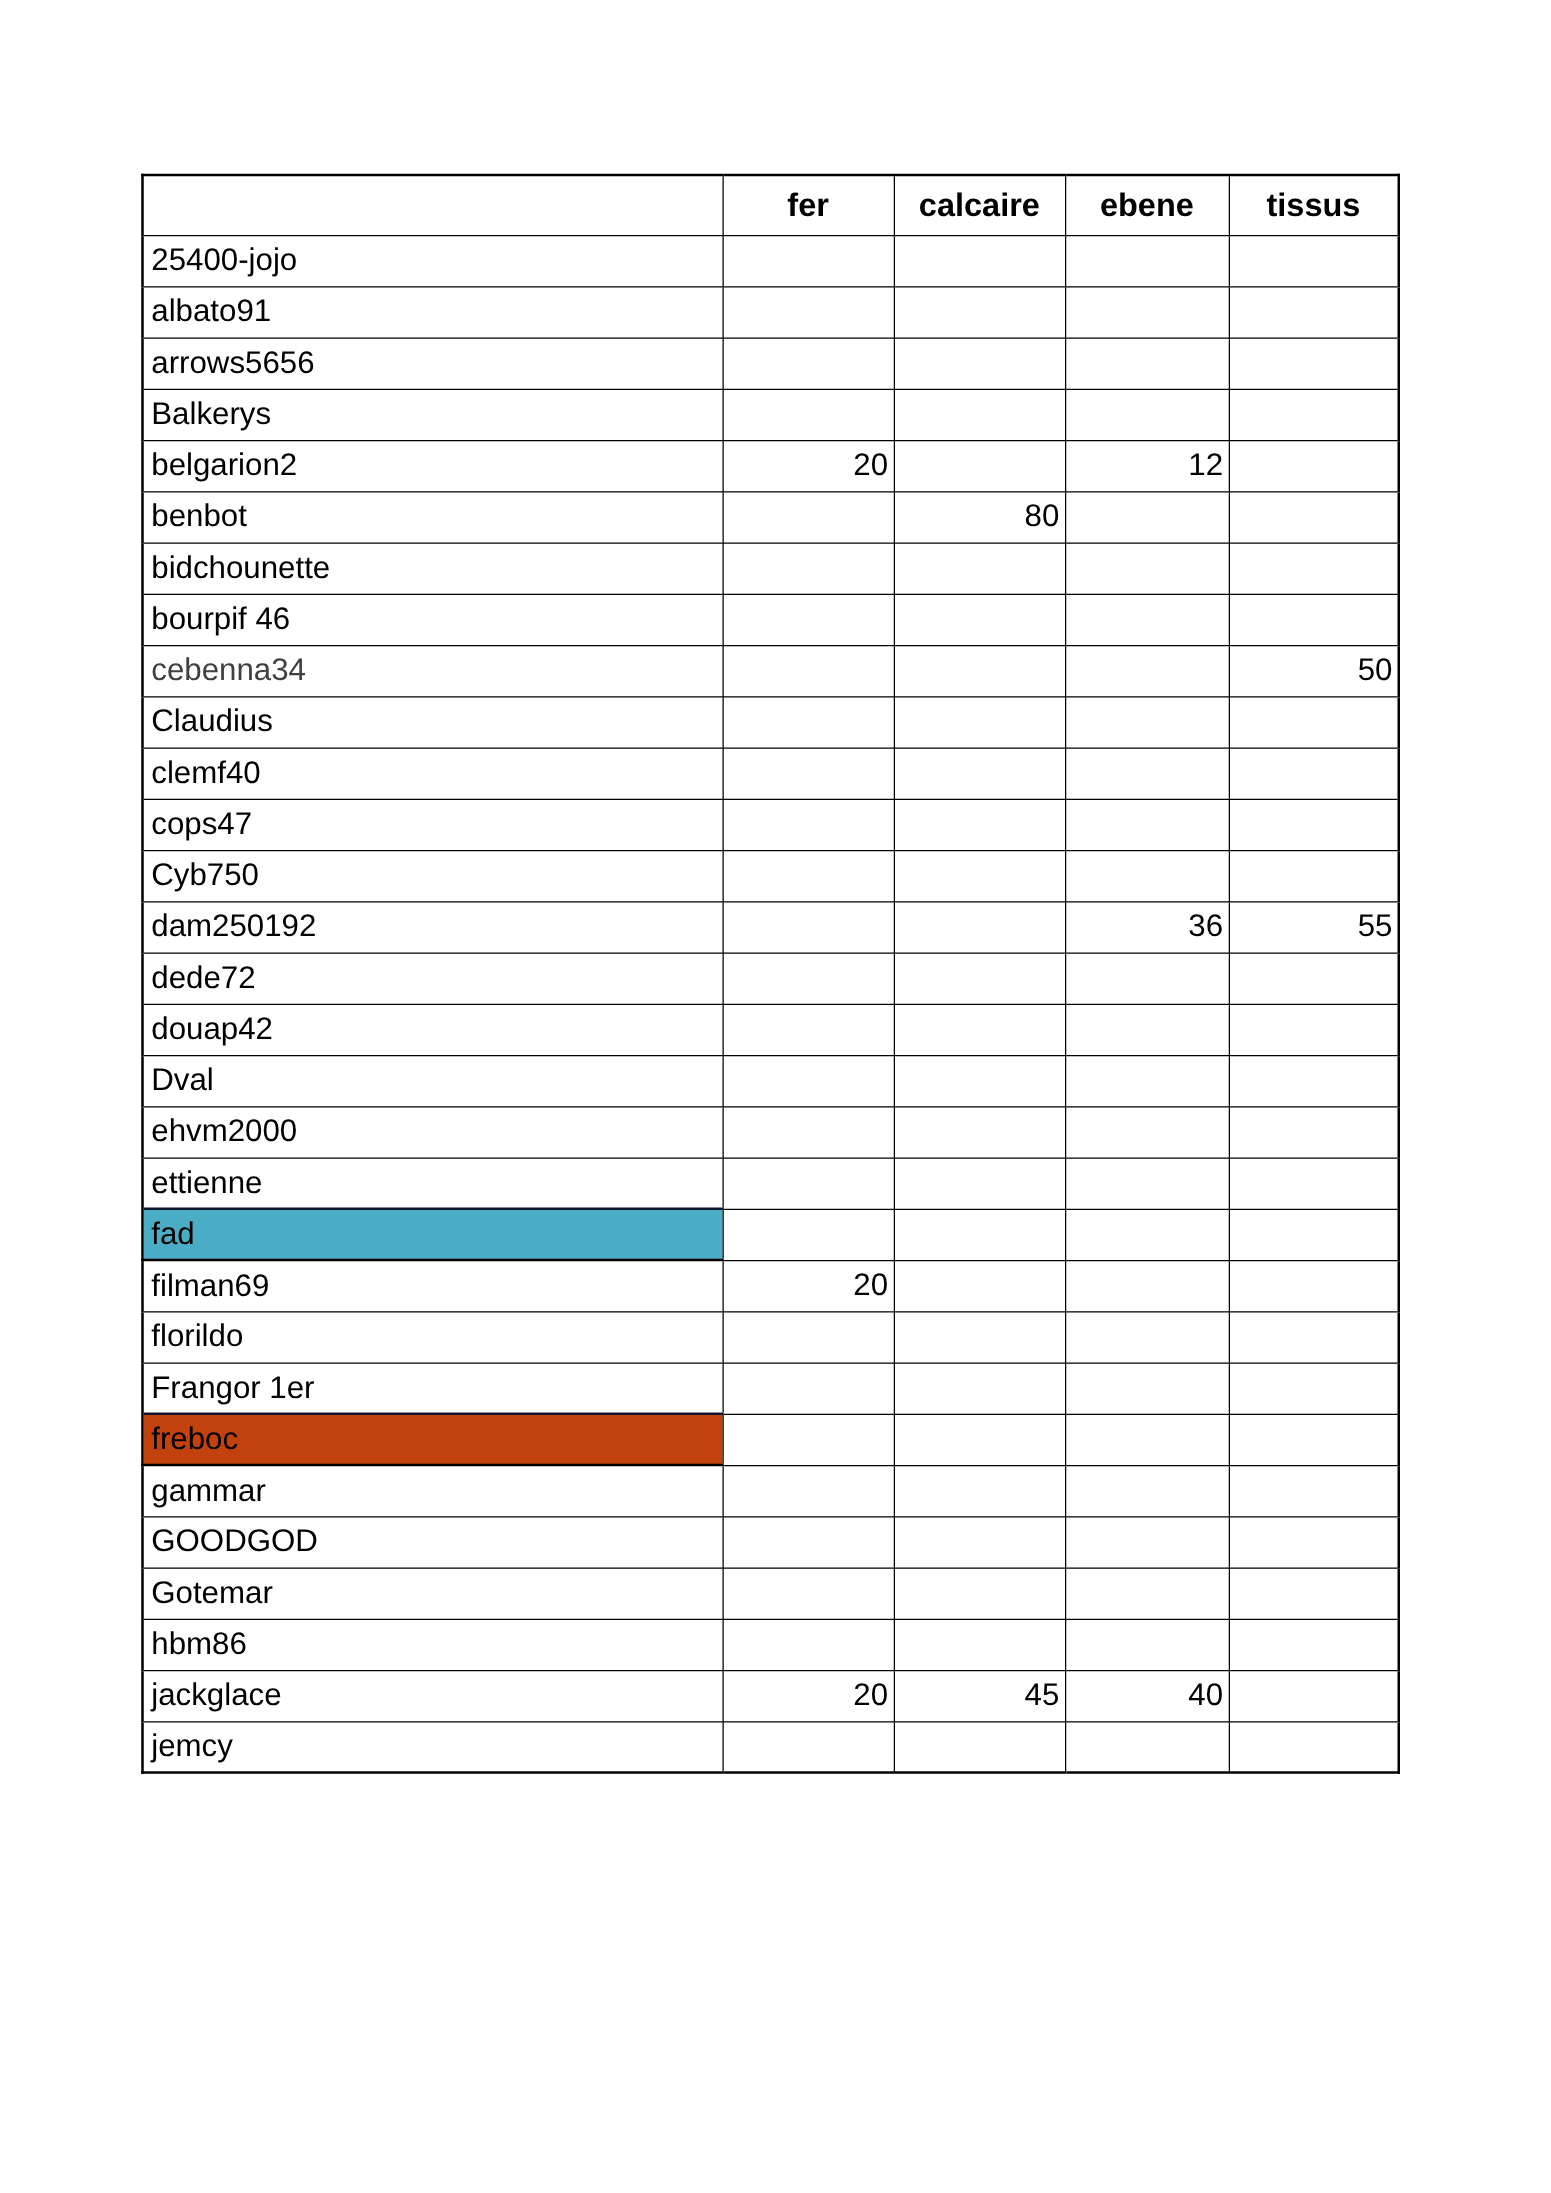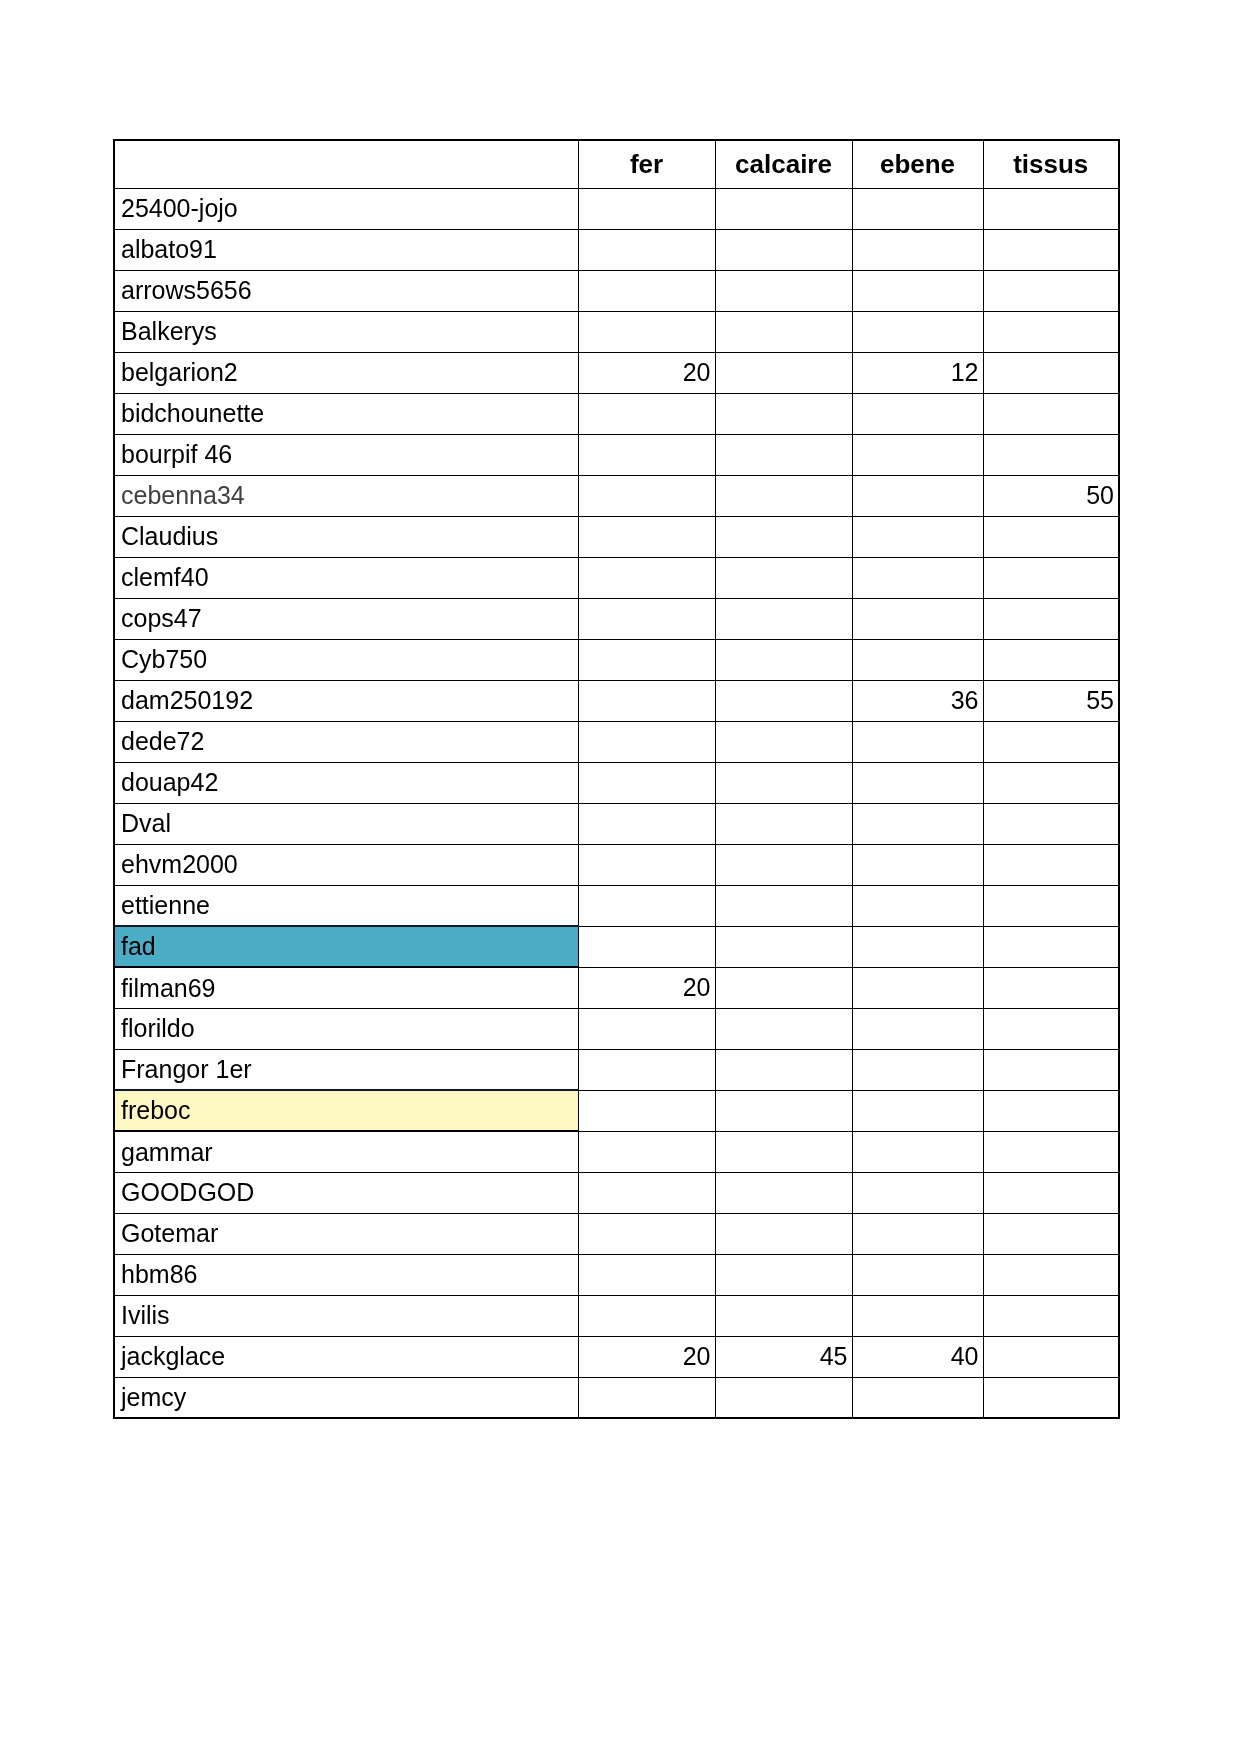--- a/index.html
+++ b/index.html
@@ -155,20 +155,27 @@
           <td class="num-cell last-col"></td>
         </tr>
         <tr>
           <td class="name-cell">belgarion2</td>
           <td class="num-cell">20</td>
           <td class="num-cell"></td>
           <td class="num-cell">12</td>
           <td class="num-cell last-col"></td>
         </tr>
         <tr>
+          <td class="name-cell">benbot</td>
+          <td class="num-cell"></td>
+          <td class="num-cell">80</td>
+          <td class="num-cell"></td>
+          <td class="num-cell last-col"></td>
+        </tr>
+        <tr>
           <td class="name-cell">bidchounette</td>
           <td class="num-cell"></td>
           <td class="num-cell"></td>
           <td class="num-cell"></td>
           <td class="num-cell last-col"></td>
         </tr>
         <tr>
           <td class="name-cell">bourpif 46</td>
           <td class="num-cell"></td>
           <td class="num-cell"></td>
@@ -274,21 +281,21 @@
           <td class="num-cell last-col"></td>
         </tr>
         <tr>
           <td class="name-cell">Frangor 1er</td>
           <td class="num-cell"></td>
           <td class="num-cell"></td>
           <td class="num-cell"></td>
           <td class="num-cell last-col"></td>
         </tr>
         <tr class="row-highlight">
-          <td class="name-cell" style="background-color: #fef9c3;">freboc</td>
+          <td class="name-cell" style="background-color: #c2410c;">freboc</td>
           <td class="num-cell"></td>
           <td class="num-cell"></td>
           <td class="num-cell"></td>
           <td class="num-cell last-col"></td>
         </tr>
         <tr>
           <td class="name-cell">gammar</td>
           <td class="num-cell"></td>
           <td class="num-cell"></td>
           <td class="num-cell"></td>
@@ -303,27 +310,20 @@
         </tr>
         <tr>
           <td class="name-cell">Gotemar</td>
           <td class="num-cell"></td>
           <td class="num-cell"></td>
           <td class="num-cell"></td>
           <td class="num-cell last-col"></td>
         </tr>
         <tr>
           <td class="name-cell">hbm86</td>
-          <td class="num-cell"></td>
-          <td class="num-cell"></td>
-          <td class="num-cell"></td>
-          <td class="num-cell last-col"></td>
-        </tr>
-        <tr>
-          <td class="name-cell">Ivilis</td>
           <td class="num-cell"></td>
           <td class="num-cell"></td>
           <td class="num-cell"></td>
           <td class="num-cell last-col"></td>
         </tr>
         <tr>
           <td class="name-cell">jackglace</td>
           <td class="num-cell">20</td>
           <td class="num-cell">45</td>
           <td class="num-cell">40</td>

